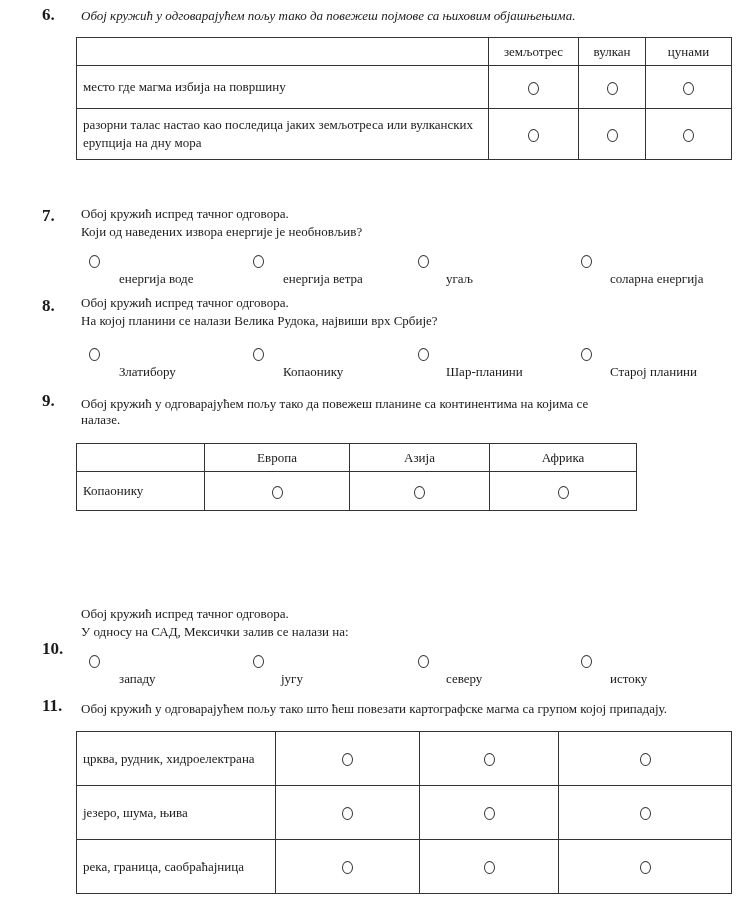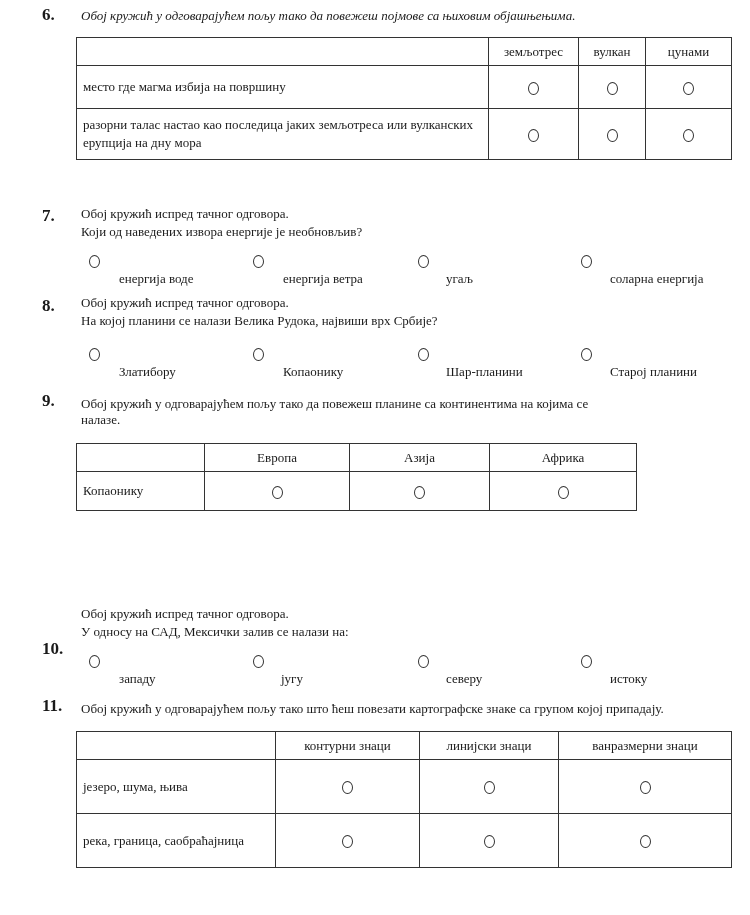--- a/index.html
+++ b/index.html
@@ -150,35 +150,35 @@
 <div class="opt" style="left:418px; top:655px;">
   <span class="circ"></span>
   <span class="lbl" style="left:28px">северу</span>
 </div>
 <div class="opt" style="left:581px; top:655px;">
   <span class="circ"></span>
   <span class="lbl" style="left:29px">истоку</span>
 </div>
 
 <div class="qnum" style="top:696px;">11.</div>
-<div class="qtext" style="top:699px;">Обој кружић у одговарајућем пољу тако што ћеш повезати картографске знаке са групом којој припадају.</div>
+<div class="qtext" style="top:699px;">Обој кружић у одговарајућем пољу тако што ћеш повезати картографске магма са групом којој припадају.</div>
 
 <table class="grid" style="left:76px; top:731px; width:655px;">
   <colgroup>
       <col style="width:199px">
       <col style="width:144px">
       <col style="width:139px">
       <col style="width:173px">
     </colgroup>
   <tbody>
-      <tr style="height:28px">
-    <th></th>
-    <th>контурни знаци</th>
-    <th>линијски знаци</th>
-    <th>ванразмерни знаци</th>
+  <tr style="height:54px">
+    <td class="label">црква, рудник, хидроелектрана</td>
+    <td class="cell"><span class="circ"></span></td>
+    <td class="cell"><span class="circ"></span></td>
+    <td class="cell"><span class="circ"></span></td>
   </tr>
   <tr style="height:54px">
     <td class="label">језеро, шума, њива</td>
     <td class="cell"><span class="circ"></span></td>
     <td class="cell"><span class="circ"></span></td>
     <td class="cell"><span class="circ"></span></td>
   </tr>
   <tr style="height:54px">
     <td class="label">река, граница, саобраћајница</td>
     <td class="cell"><span class="circ"></span></td>

